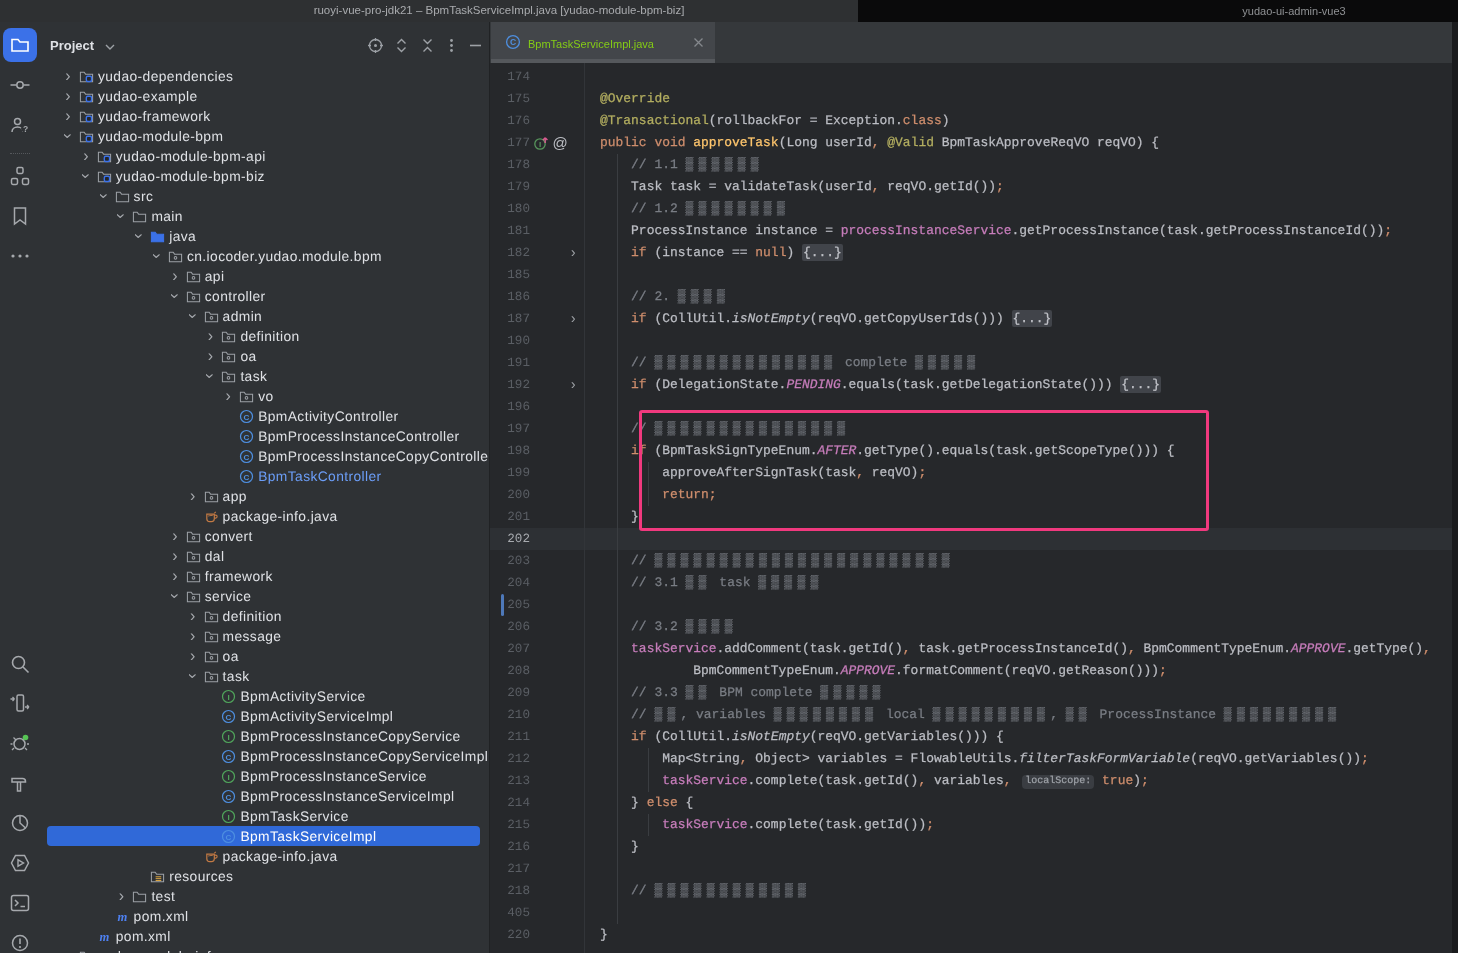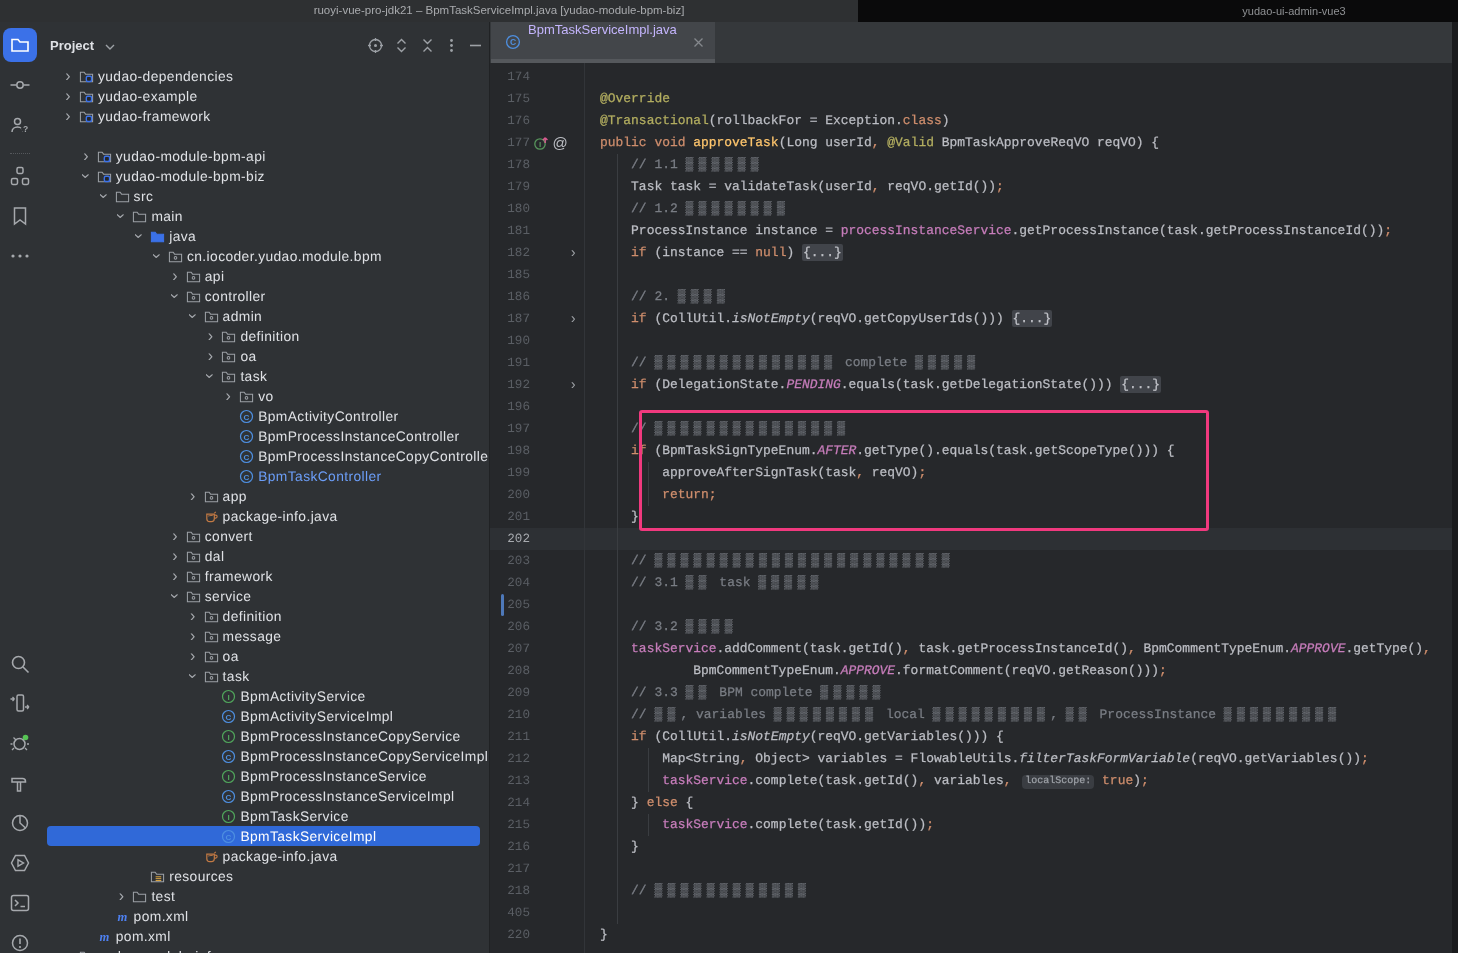--- a/index.html
+++ b/index.html
@@ -25,21 +25,21 @@
 .tch{width:16px;height:16px;flex:0 0 16px;text-align:center;line-height:15px;color:#A6A9AE;font-size:16px;position:relative}
 .tchd{transform:rotate(90deg)}
 .ic{width:15px;height:15px;flex:0 0 15px;margin:0 4px 0 3px;position:relative}
 .tl{font-size:13.8px;letter-spacing:0.4px;color:#DFE1E5;position:relative;text-rendering:geometricPrecision}
 .tlblue{color:#6C9EF8}
 .sel .tl{color:#FFFFFF}
 
 #ed{position:absolute;left:490px;top:22px;width:968px;height:931px;background:#26282B;font-family:"Liberation Mono",monospace}
 #tabbar{position:absolute;left:0;top:0;width:962px;height:41px;background:#35383B}
 #tab{position:absolute;left:1px;top:0;width:224px;height:41px;background:#43464A}
-#tab .tx{position:absolute;left:37px;top:0;font-family:"Liberation Sans";font-size:13px;color:#c4b5fd}
+#tab .tx{position:absolute;left:37px;top:16px;font-family:"Liberation Sans";font-size:11px;color:#84cc16}
 #tabu{position:absolute;left:1px;top:37px;width:224px;height:4px;background:#55585C}
 #edbody{position:absolute;left:0;top:41px;width:968px;height:890px;background:#26282B}
 #caret{position:absolute;left:0;top:506px;width:962px;height:22px;background:#2D3034}
 #gsep{position:absolute;left:94px;top:41px;width:1px;height:890px;background:#323539}
 .g{position:absolute;left:0;width:40px;text-align:right;font-size:12.6px;line-height:22px;color:#5A5E64;text-rendering:geometricPrecision}
 .g.cur{color:#A7AAAF}
 .fm{position:absolute;left:79px;width:12px;font-size:14px;line-height:22px;color:#9DA1A6}
 .cl{position:absolute;left:79px;font-size:12.94px;line-height:22px;white-space:pre;color:#BCBEC4;text-rendering:geometricPrecision;-webkit-text-stroke:0.25px currentColor}
 .ig{position:absolute;width:1px;background:#3A3D41}
 .k{color:#CF8E6D}
@@ -182,20 +182,28 @@
           </svg>
           <span class="tl">yudao-example</span>
         </div>
 <div class="trow" style="top:84px;padding-left:20.0px">
           <span class="tch">›</span>
           <svg class="ic" viewBox="0 0 16 16">
             <path d="M1.5 3.5h4l1.5 2h7.5v8h-13z" fill="none" stroke="#9DA1A6" stroke-width="1.1"></path>
             <rect x="7.8" y="7.8" width="5.6" height="5.6" rx="1.6" fill="#23262B" stroke="#3B71E8" stroke-width="1.5"></rect>
           </svg>
           <span class="tl">yudao-framework</span>
+        </div>
+<div class="trow" style="top:104px;padding-left:20.0px">
+          <span class="tch tchd">›</span>
+          <svg class="ic" viewBox="0 0 16 16">
+            <path d="M1.5 3.5h4l1.5 2h7.5v8h-13z" fill="none" stroke="#9DA1A6" stroke-width="1.1"></path>
+            <rect x="7.8" y="7.8" width="5.6" height="5.6" rx="1.6" fill="#23262B" stroke="#3B71E8" stroke-width="1.5"></rect>
+          </svg>
+          <span class="tl">yudao-module-bpm</span>
         </div>
 <div class="trow" style="top:124px;padding-left:37.8px">
           <span class="tch">›</span>
           <svg class="ic" viewBox="0 0 16 16">
             <path d="M1.5 3.5h4l1.5 2h7.5v8h-13z" fill="none" stroke="#9DA1A6" stroke-width="1.1"></path>
             <rect x="7.8" y="7.8" width="5.6" height="5.6" rx="1.6" fill="#23262B" stroke="#3B71E8" stroke-width="1.5"></rect>
           </svg>
           <span class="tl">yudao-module-bpm-api</span>
         </div>
 <div class="trow" style="top:144px;padding-left:37.8px">

